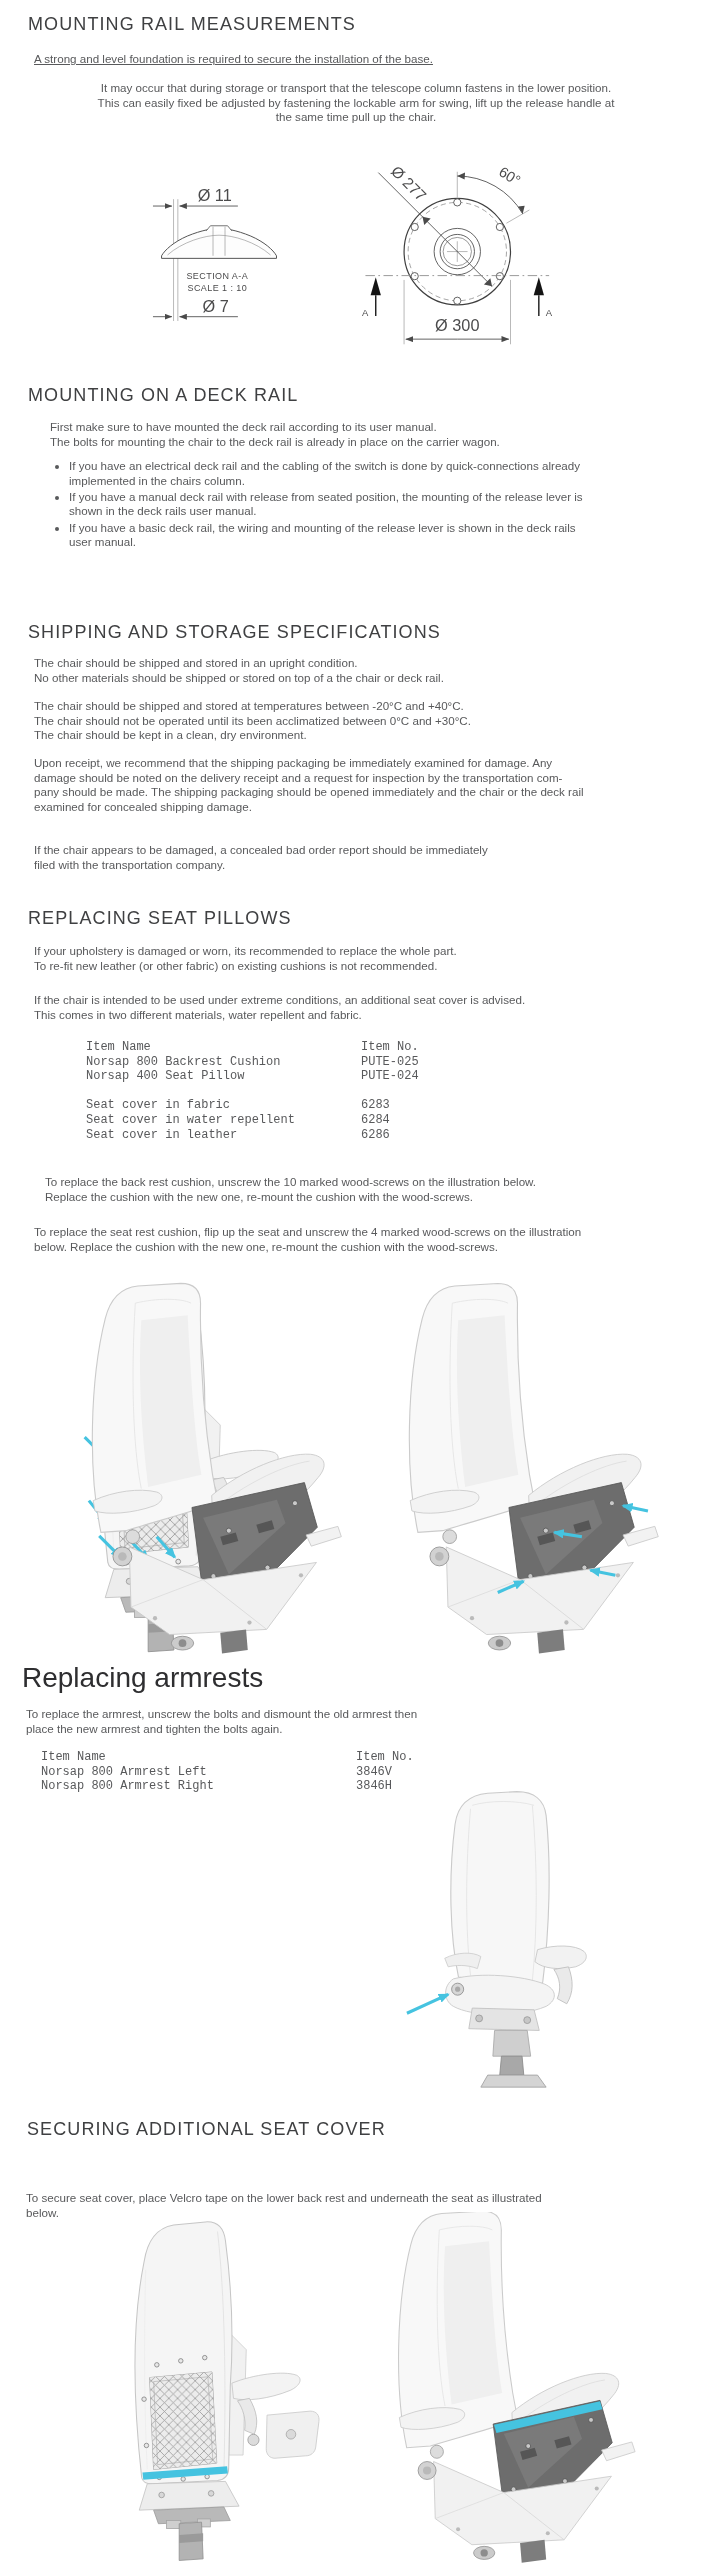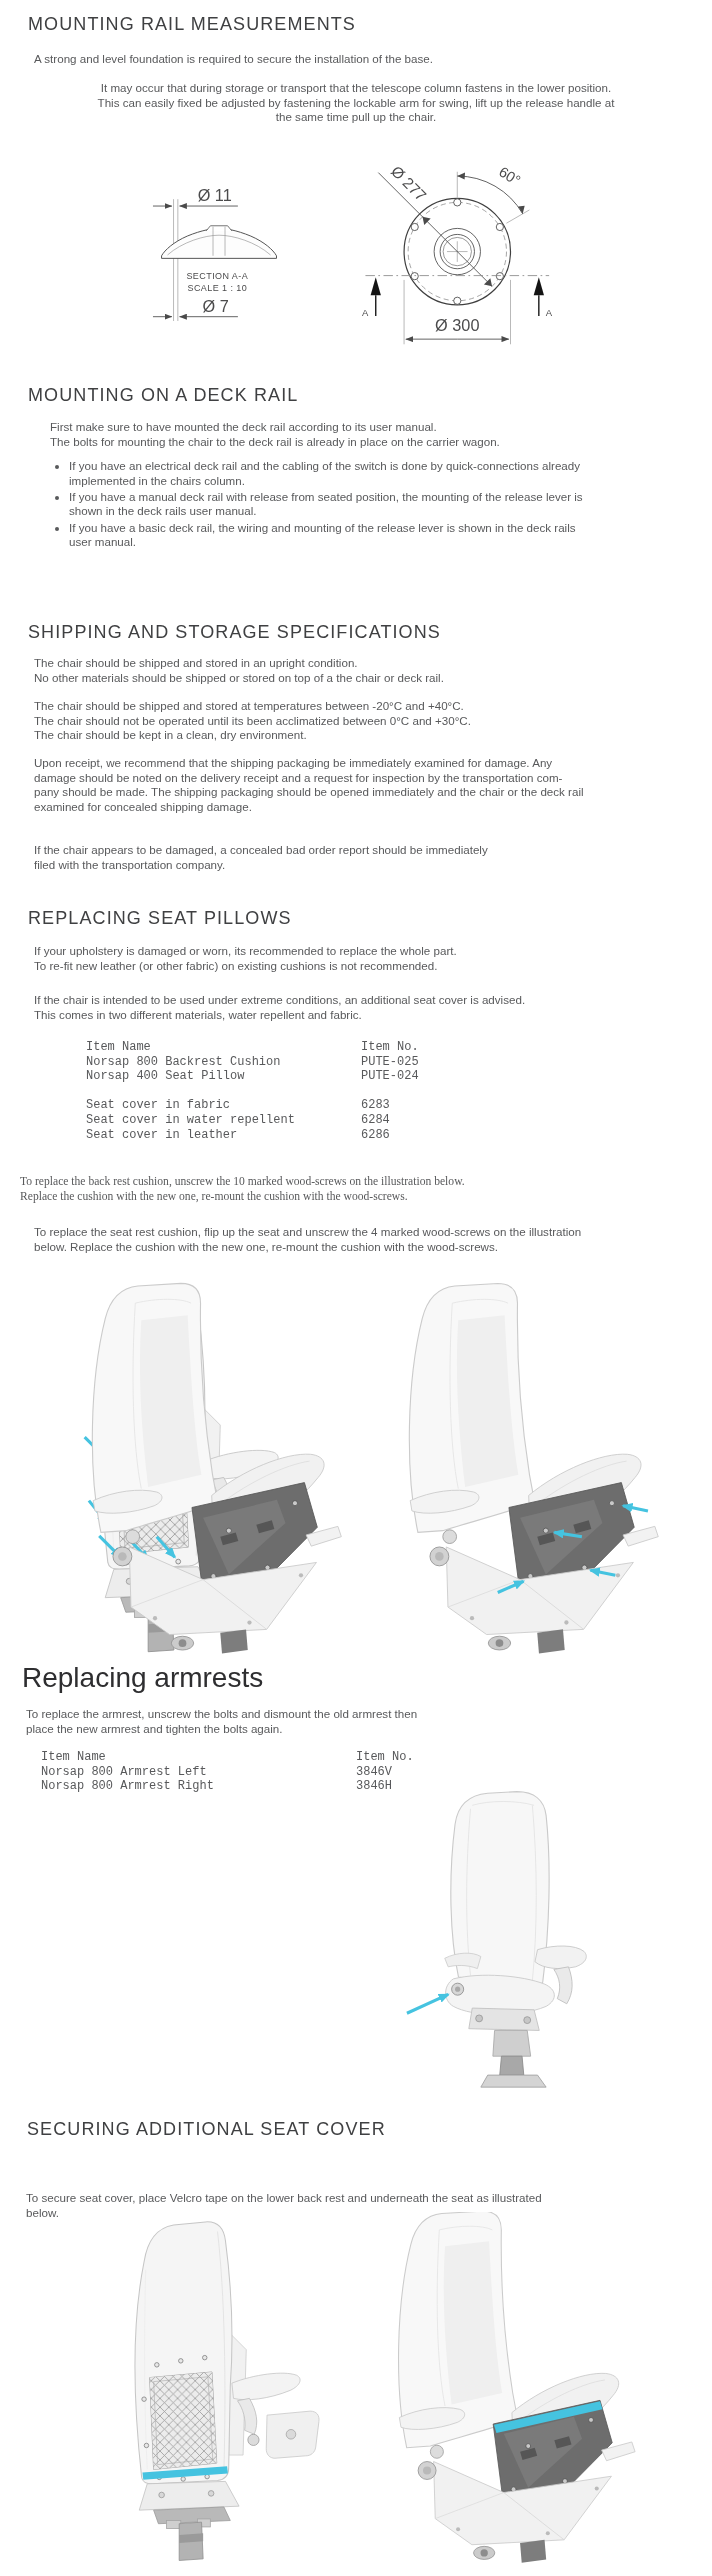--- a/index.html
+++ b/index.html
@@ -30,21 +30,21 @@
   .t2 .c1 { width:315px; }
   svg text { font-family:"Liberation Sans", sans-serif; fill:#4b4b4c; }
   .dimline { stroke:#4a4a4a; stroke-width:1; fill:none; }
   .thinline { stroke:#8a8a8a; stroke-width:0.7; fill:none; }
   .cyanArrow { stroke:var(--accent); stroke-width:3.6; fill:none; }
 </style>
 </head>
 <body>
 
 <div class="abs h-caps" style="left:28px; top:13.7px;">MOUNTING RAIL MEASUREMENTS</div>
-<div class="abs p" style="left:34px; top:52px; width:644px;">A strong and level foundation is required to secure the installation of the base.</div>
+<div class="abs p" style="left:34px; top:52px; width:644px;text-decoration:underline;">A strong and level foundation is required to secure the installation of the base.</div>
 <div class="abs p" style="left:34px; top:81px; width:644px;text-align:center;">It may occur that during storage or transport that the telescope column fastens in the lower position.
 This can easily fixed be adjusted by fastening the lockable arm for swing, lift up the release handle at
 the same time pull up the chair.</div>
 
 <svg class="abs" style="left:86px; top:146px;" width="206" height="199" viewBox="0 0 240 232">
   <defs>
     <marker id="mArr" markerUnits="userSpaceOnUse" markerWidth="9" markerHeight="7" refX="8.5" refY="3.5" orient="auto">
       <path d="M0,0 L9,3.5 L0,7 Z" fill="#4a4a4a"></path>
     </marker>
   </defs>
@@ -174,21 +174,21 @@
   <div class="trow">
     <span class="c1">Seat cover in water repellent</span>
     <span class="c2">6284</span>
   </div>
   <div class="trow">
     <span class="c1">Seat cover in leather</span>
     <span class="c2">6286</span>
   </div>
 </div>
 
-<div class="abs p" style="left:20px; top:1175px; width:653px;font-family:Liberation Serif, serif;">To replace the back rest cushion, unscrew the 10 marked wood-screws on the illustration below.
+<div class="abs p" style="left:45px; top:1175px; width:653px;">To replace the back rest cushion, unscrew the 10 marked wood-screws on the illustration below.
 Replace the cushion with the new one, re-mount the cushion with the wood-screws.</div>
 <div class="abs p" style="left:34px; top:1225px; width:653px;">To replace the seat rest cushion, flip up the seat and unscrew the 4 marked wood-screws on the illustration
 below. Replace the cushion with the new one, re-mount the cushion with the wood-screws.</div>
 
 <svg class="abs" style="left:52px; top:1279px;" width="601" height="378" viewBox="0 0 700 440">
   <defs>
     <pattern id="meshPat" width="11" height="11" patternUnits="userSpaceOnUse">
       <rect width="11" height="11" fill="#ececec"></rect>
       <path d="M0,11 L11,0 M0,0 L11,11" stroke="#9a9a9a" stroke-width="1"></path>
     </pattern>

